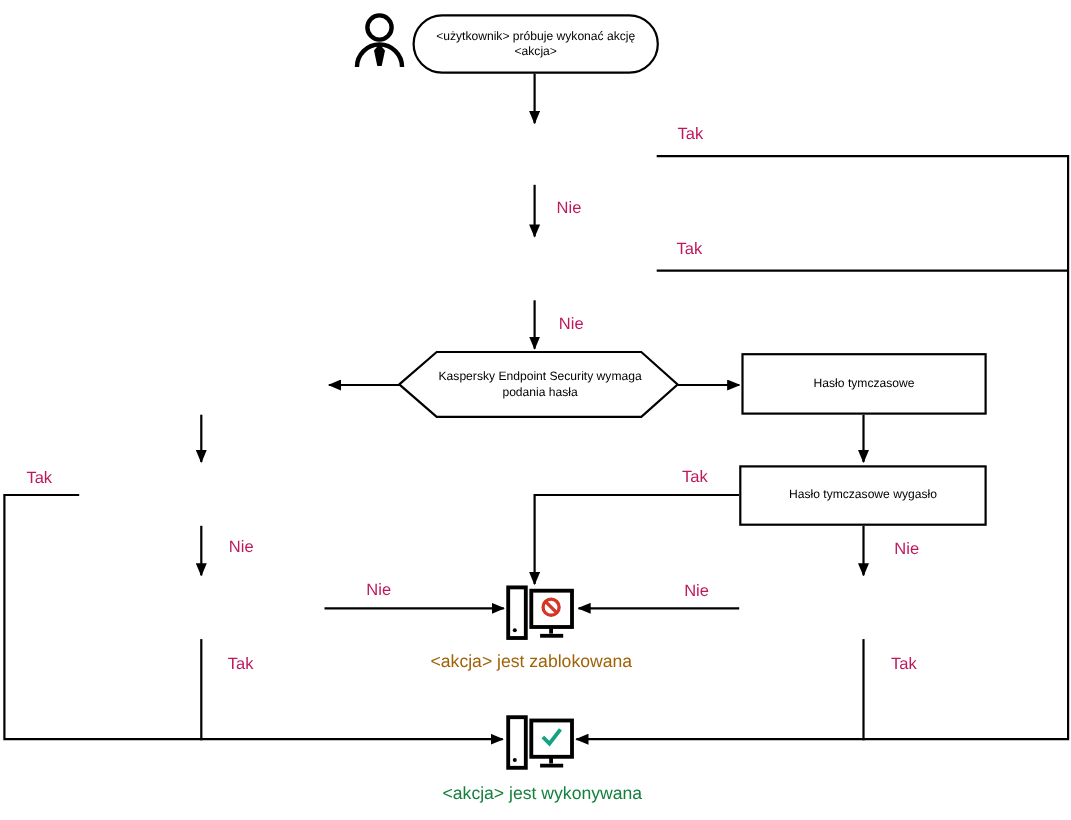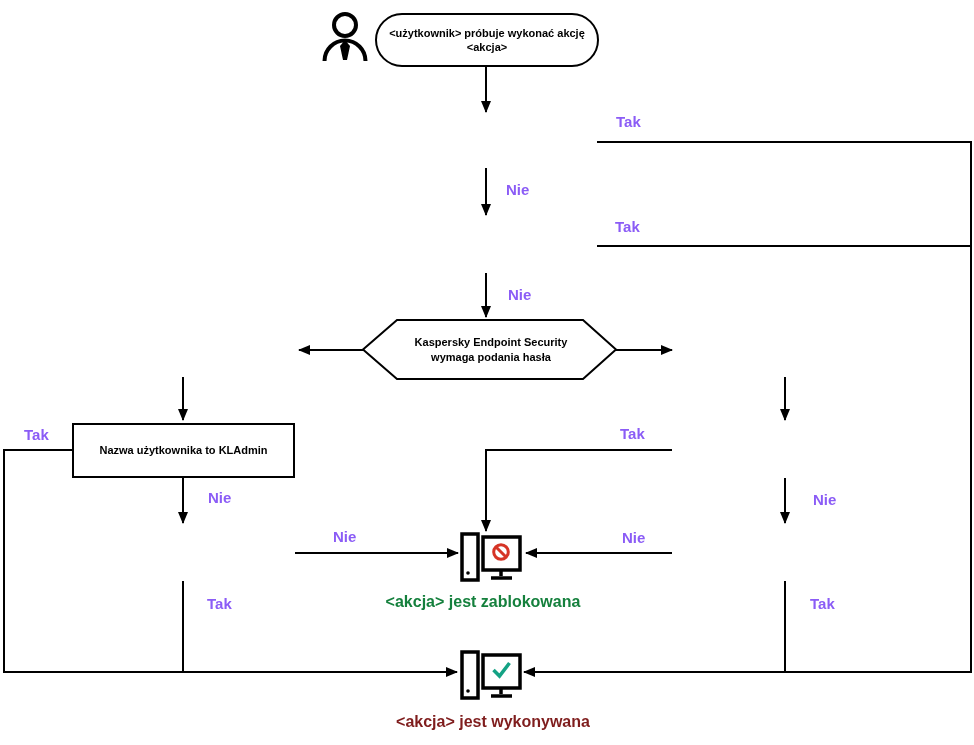--- a/index.html
+++ b/index.html
@@ -1,27 +1,27 @@
 <!DOCTYPE html>
 <html><head>
 <meta charset="utf-8">
 <style>
   html,body{margin:0;padding:0;background:#fff;}
   .canvas{position:relative;width:974px;height:745px;background:#ffffff;
-          font-family:"Liberation Sans",sans-serif;color:#000;overflow:hidden;font-weight:bold;}
+          font-family:"Liberation Sans",sans-serif;color:#000;overflow:hidden;}
   svg.layer{position:absolute;left:0;top:0;}
   .node{position:absolute;box-sizing:border-box;border:2px solid #000;background:#fff;
         display:flex;align-items:center;justify-content:center;text-align:center;
         font-size:11px;line-height:1.3;padding:2px 8px;}
   .node.plain{border:none;background:transparent;justify-content:center;}
   .stadium{border-radius:27px;}
-  .lbl{position:absolute;font-size:15px;color:#8b5cf6;}
+  .lbl{position:absolute;font-size:15px;color:#be185d;}
   .result{position:absolute;font-size:16px;text-align:center;width:216px;}
-  .blocked{color:#15803d;}
-  .executed{color:#7f1d1d;}
+  .blocked{color:#a16207;}
+  .executed{color:#15803d;}
 </style>
 </head>
 <body>
 
 <div class="canvas">
 
   <svg class="layer" width="974" height="745" viewBox="0 0 974 745">
     <defs>
       <marker id="ah" viewBox="0 0 12 10" markerWidth="12" markerHeight="10" refX="11" refY="5" orient="auto" markerUnits="userSpaceOnUse">
         <path d="M0 0 L12 5 L0 10 Z" fill="#000"></path>
@@ -82,26 +82,29 @@
     <span>&lt;użytkownik&gt; próbuje wykonać akcję &lt;akcja&gt;</span>
   </div>
 
 
 
   <div class="node plain" style="left:385px;top:320px;width:212px;height:59px">
     <span>Kaspersky Endpoint Security wymaga podania hasła</span>
   </div>
 
 
-
-  <div class="node" style="left:72px;top:423px;width:223px;height:55px">
-    <span>Nazwa użytkownika to KLAdmin</span>
+  <div class="node" style="left:674px;top:321px;width:223px;height:56px">
+    <span>Hasło tymczasowe</span>
   </div>
 
 
+
+  <div class="node" style="left:672px;top:423px;width:225px;height:55px">
+    <span>Hasło tymczasowe wygasło</span>
+  </div>
 
 
   <div class="lbl" style="left:616px;top:113px">Tak</div>
   <div class="lbl" style="left:506px;top:181px">Nie</div>
   <div class="lbl" style="left:615px;top:218px">Tak</div>
   <div class="lbl" style="left:508px;top:286px">Nie</div>
   <div class="lbl" style="left:24px;top:426px">Tak</div>
   <div class="lbl" style="left:208px;top:489px">Nie</div>
   <div class="lbl" style="left:333px;top:528px">Nie</div>
   <div class="lbl" style="left:207px;top:595px">Tak</div>

